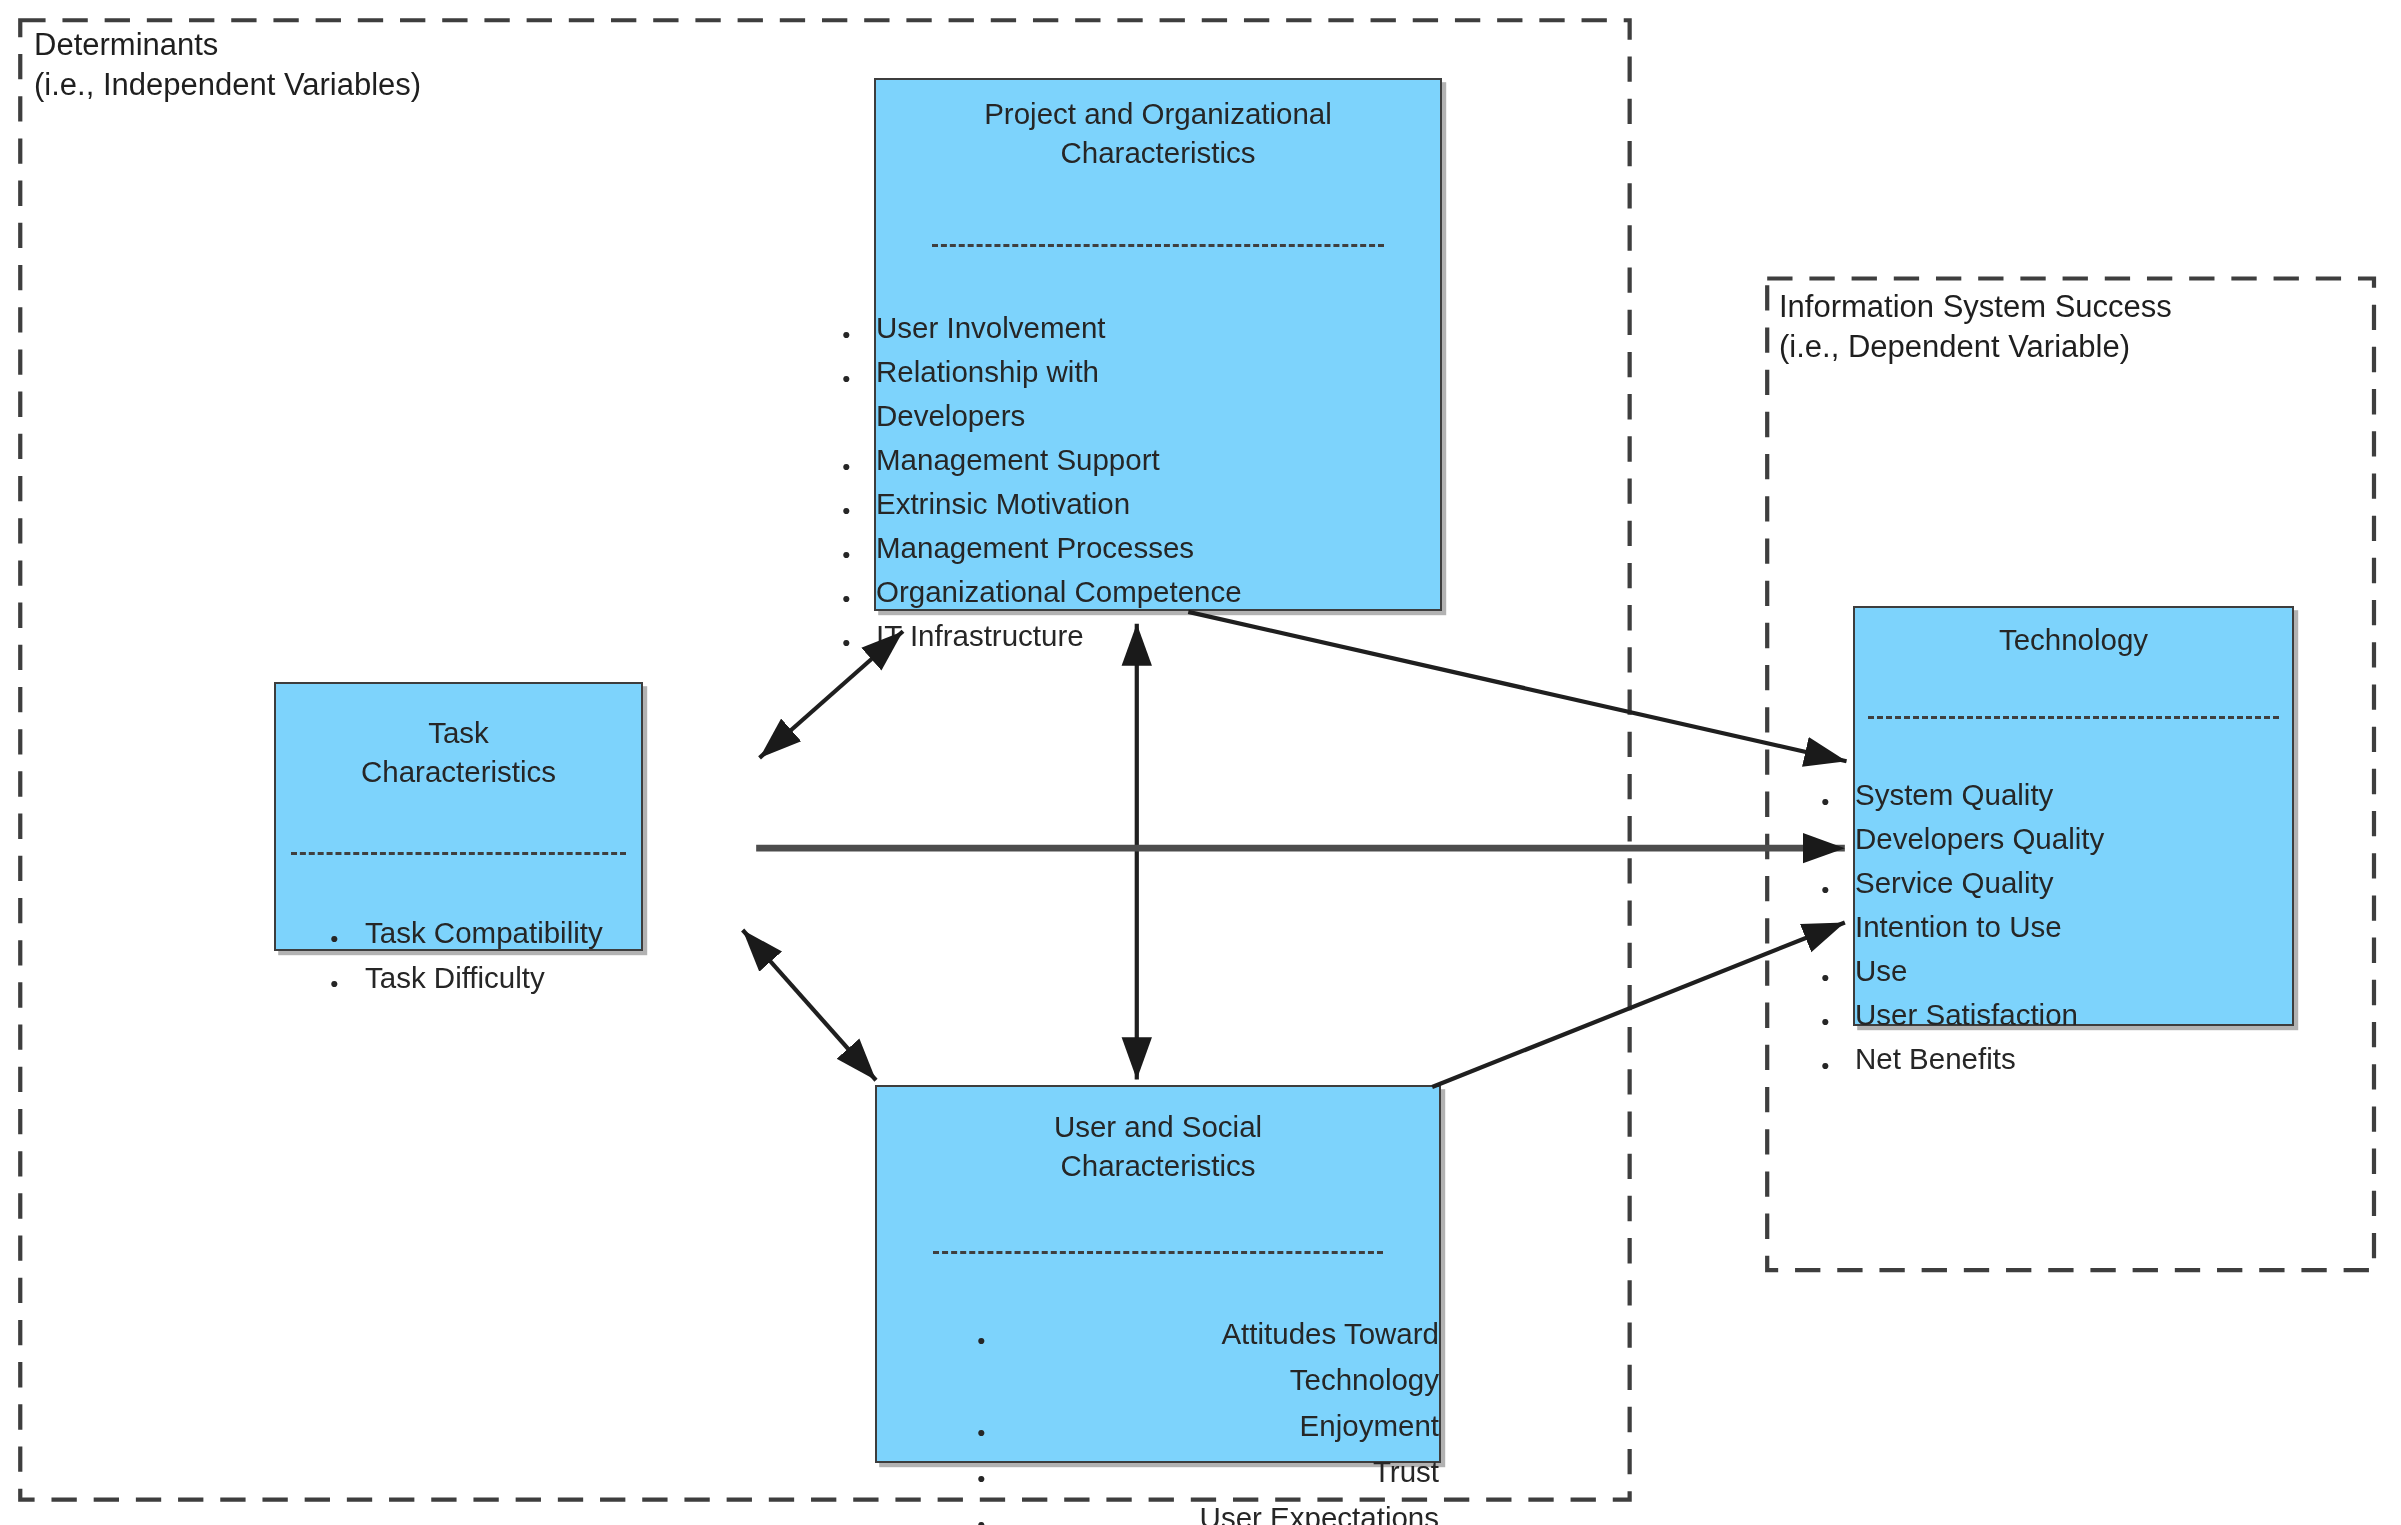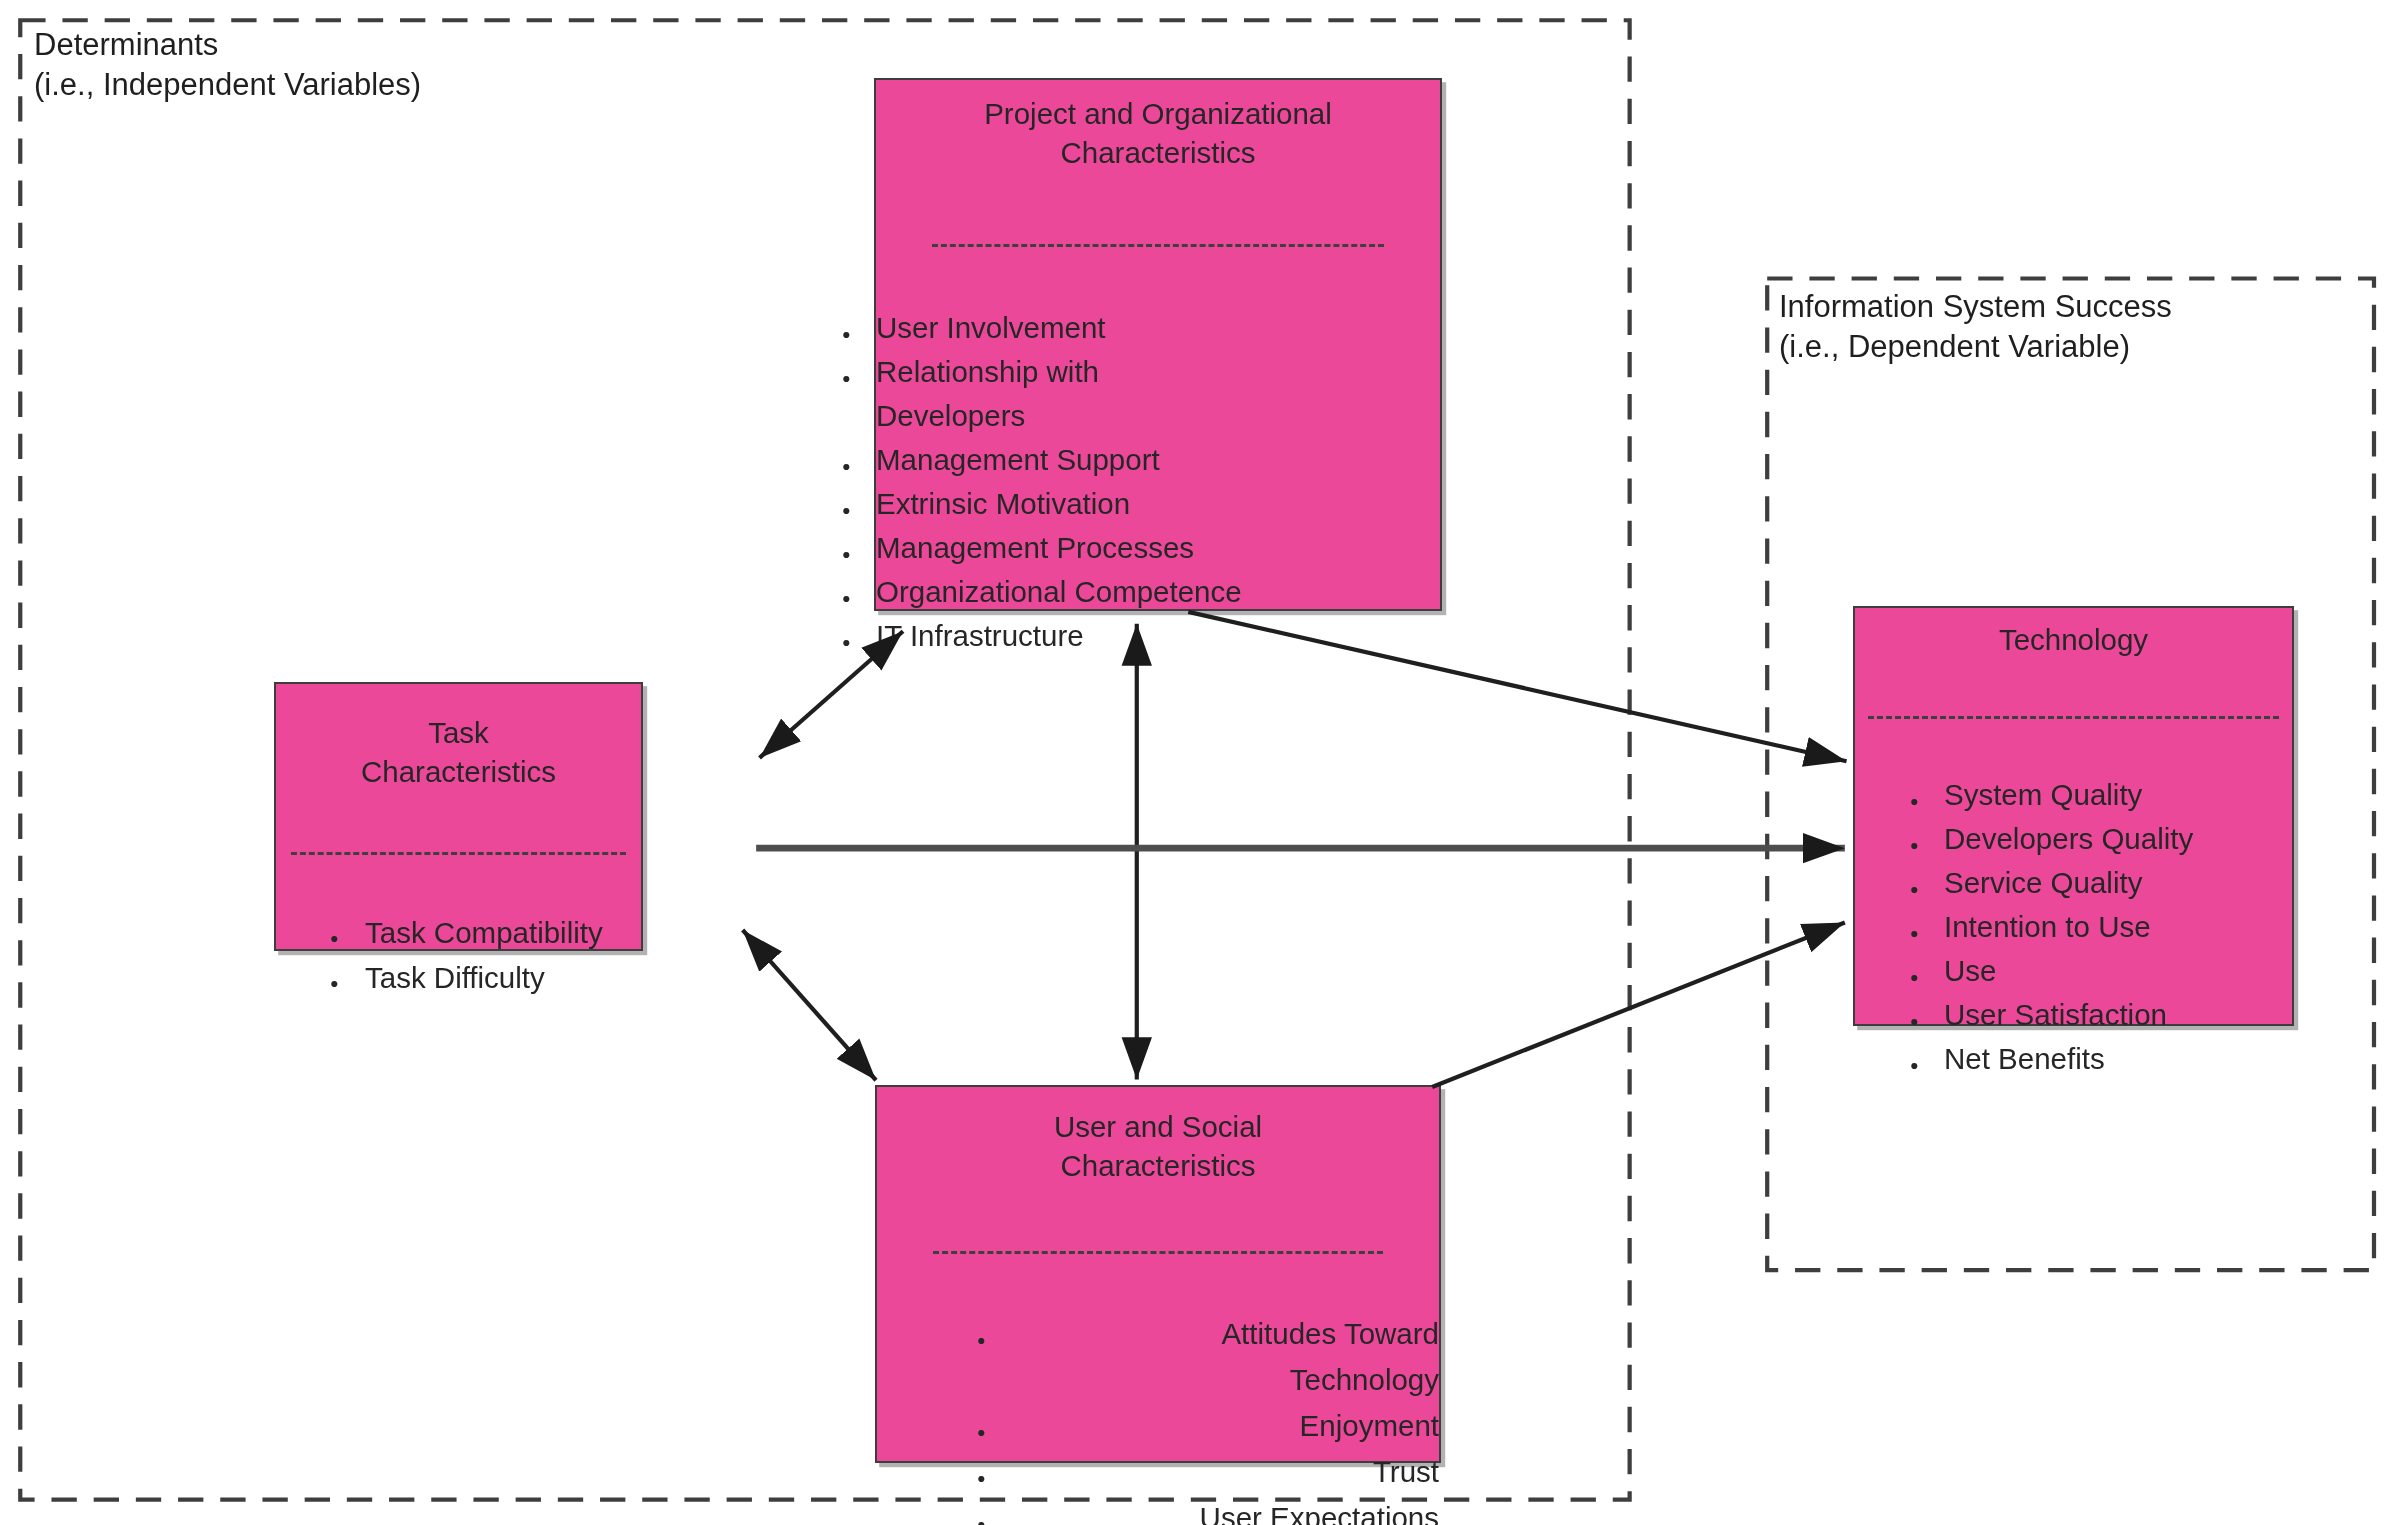--- a/index.html
+++ b/index.html
@@ -23,21 +23,21 @@
   #arrow-layer rect.region { fill: none; stroke: #3e3e3e; stroke-width: 5; }
 
   .region-label {
     position: absolute; z-index: 4;
     font-size: 31px; line-height: 40px; color: #1f1f1f;
     white-space: nowrap;
   }
 
   .node-box {
     position: absolute; z-index: 2;
-    background: #ec4899;
+    background: #7dd3fc;
     border: 2.5px solid #3d3d3d;
     box-shadow: 4.2px 4.2px 0 rgba(115,115,115,0.55);
     box-sizing: border-box;
     display: flex; flex-direction: column; gap: 42px;
   }
   .node-title {
     text-align: center;
     font-size: 29.5px; line-height: 39px;
     white-space: pre-line;
     color: #262626;
@@ -81,21 +81,21 @@
   
   #box-usersocial { left: 875px; top: 1085px; width: 566px; height: 378px; padding-top: 20px; }
   #box-usersocial .separator { margin-top: 23.6px; margin-bottom: 15px; width: 80%; }
   #box-usersocial .node-list { padding-left: 135px; text-align: right; }
   #box-usersocial .node-list li { line-height: 46px; }
   #box-usersocial .node-list li::before { left: -35px; }
 
   
   #box-technology { left: 1853px; top: 606px; width: 441px; height: 420px; padding-top: 11.8px; }
   #box-technology .separator { margin-top: 15px; margin-bottom: 11.8px; width: 94%; }
-  #box-technology .node-list { padding-left: 89px; }
+  #box-technology .node-list { }
   #box-technology .node-list li { line-height: 44px; }
   #box-technology .node-list li::before { left: -34px; }
 
   #label-determinants { left: 34px; top: 25px; }
   #label-issuccess { left: 1779px; top: 287px; }
 </style>
 </head>
 <body>
 
 <div id="canvas">

